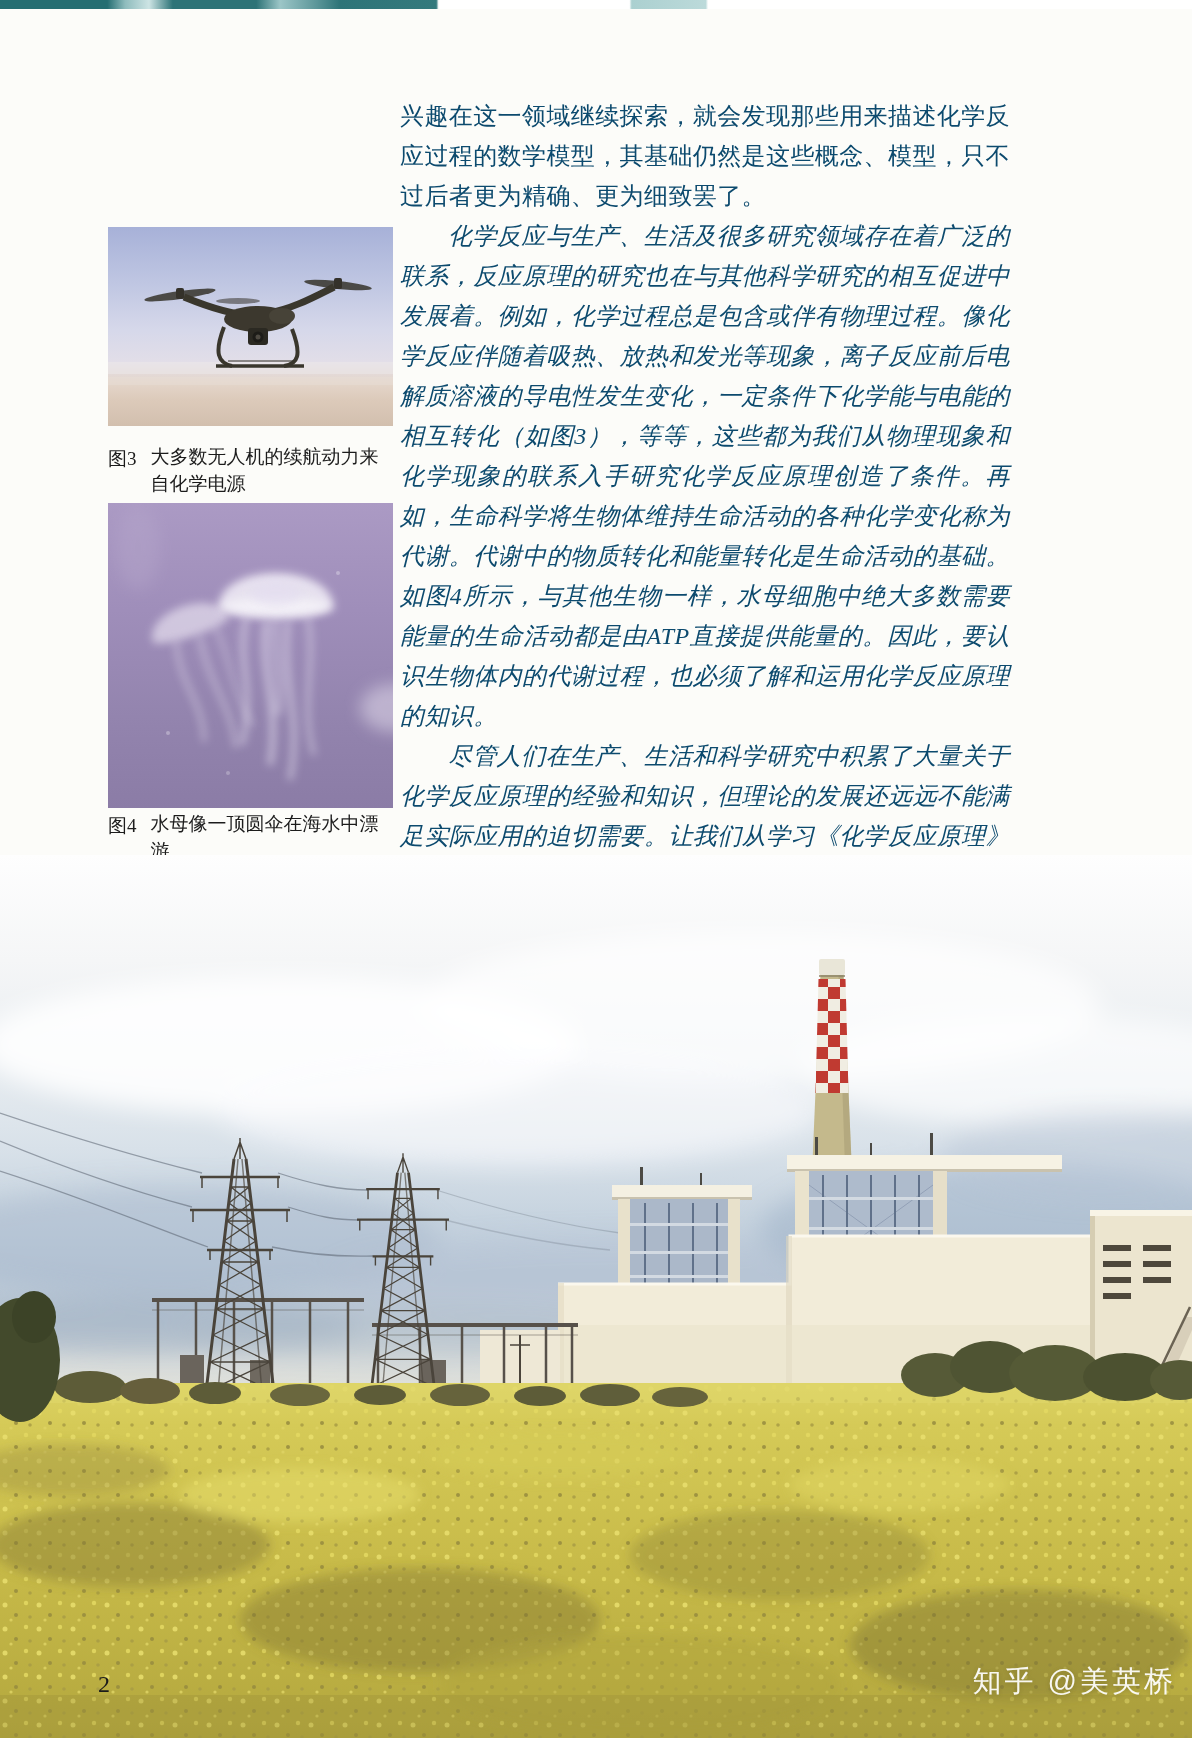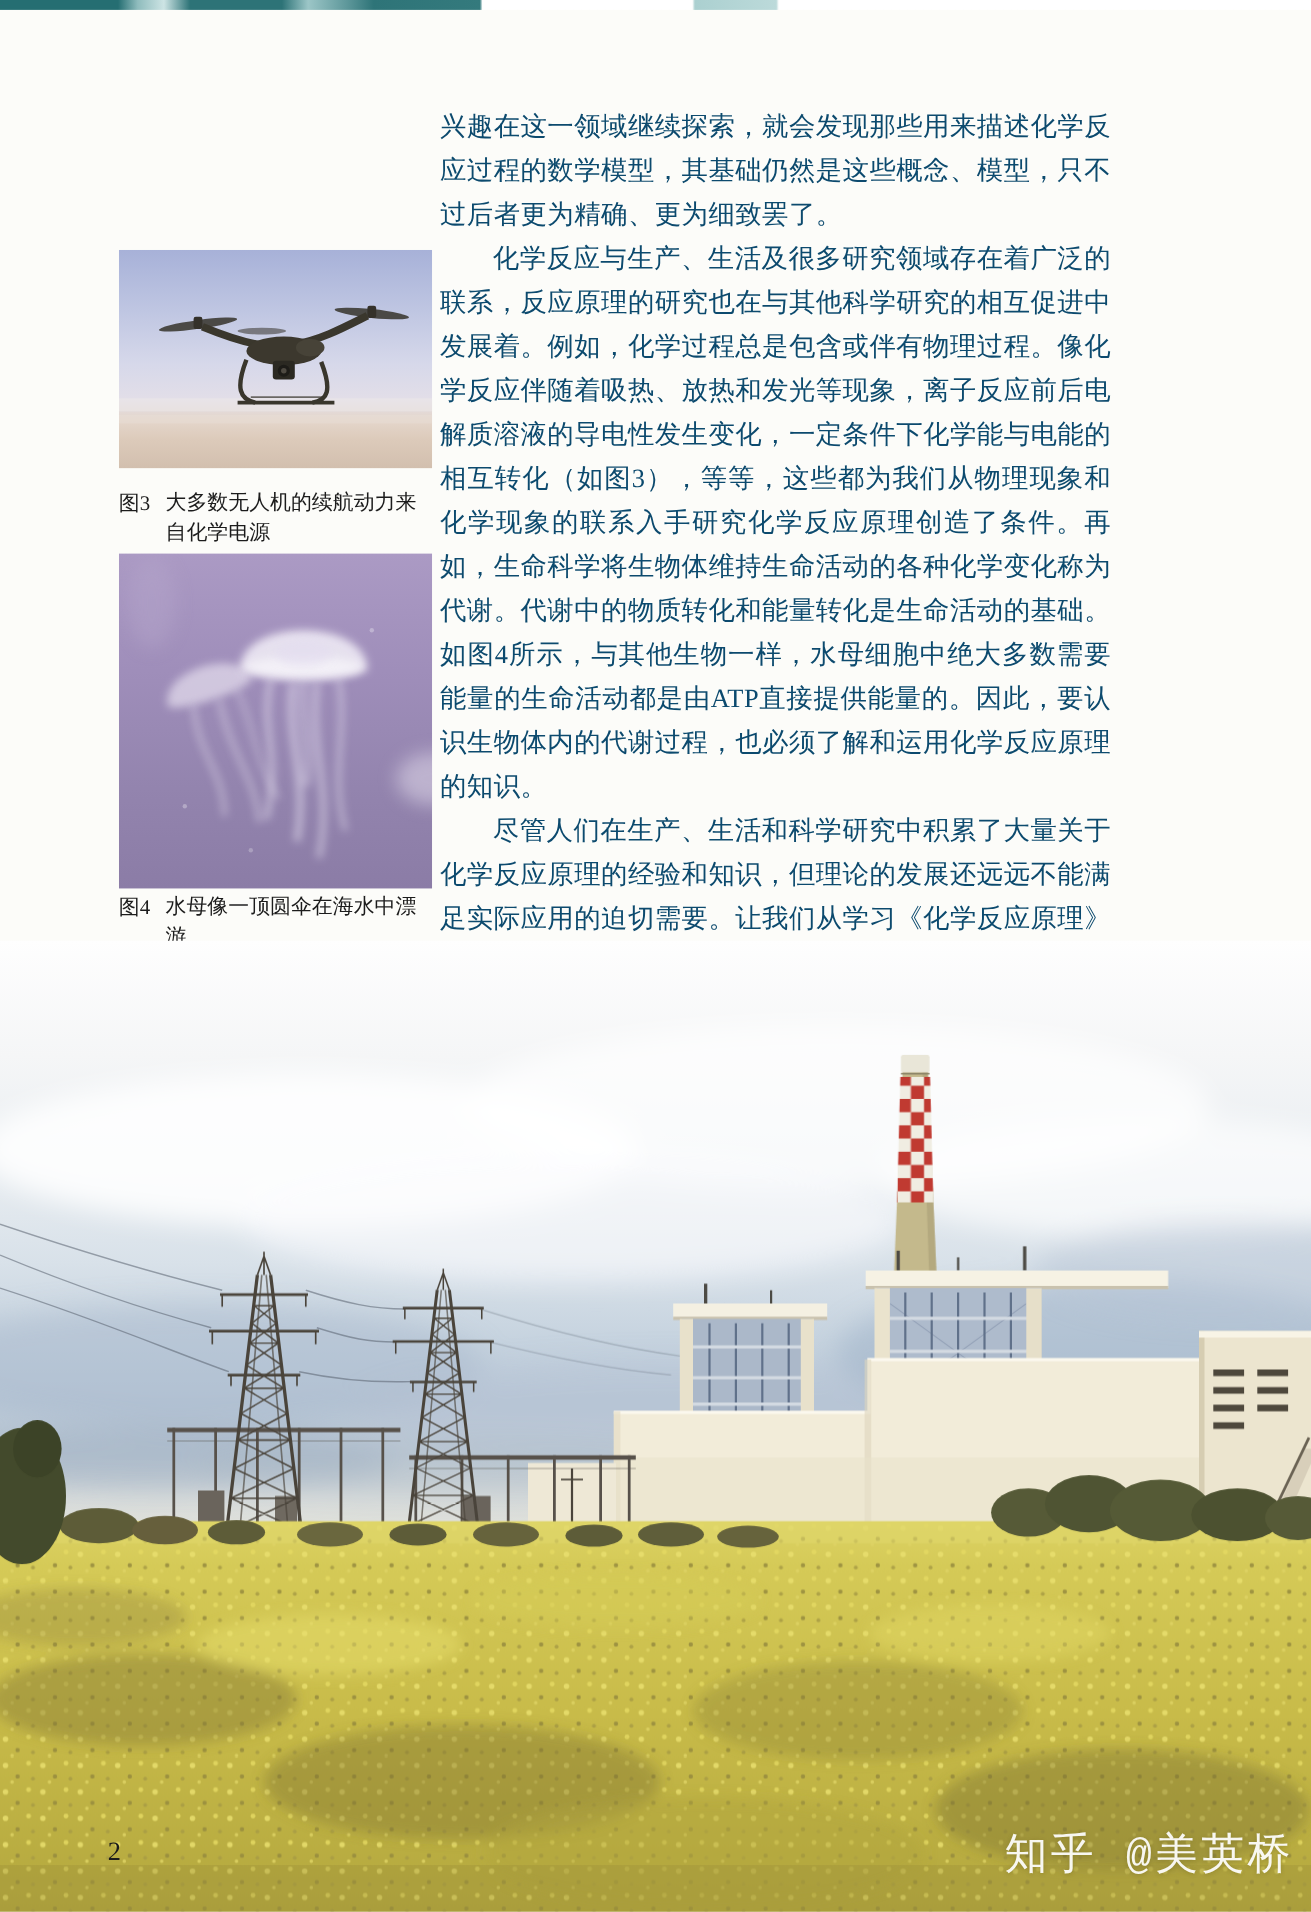--- a/index.html
+++ b/index.html
@@ -30,33 +30,33 @@
   .fig4 .caption{margin-top:4px;}
   .fig-label{flex:none;margin-right:14px;white-space:nowrap;}
   .fig-text{width:250px;font-family:Liberation Mono, monospace;}
   
   .text-column{
     position:absolute;left:400px;top:96px;width:610px;
     font-size:24px;line-height:40px;color:#0c4a6e;
     text-align:justify;text-justify:inter-ideograph;
   }
   .para{margin:0;letter-spacing:0.4px;}
-  .para.indent{text-indent:2em;}
+  .para.indent{text-indent:2em;font-style:italic;}
   
   .bottom-photo{position:absolute;left:0;top:855px;width:1192px;height:883px;}
   .bottom-photo>svg{display:block;width:100%;height:100%;}
   .page-number{
     position:absolute;left:98px;bottom:40px;
     font-size:24px;color:#1b1b1b;
   }
   .watermark{
-    position:absolute;right:16px;bottom:26px;
-    font-size:39px;font-weight:500;letter-spacing:3px;
+    position:absolute;right:16px;bottom:36px;
+    font-size:29px;font-weight:500;letter-spacing:3px;
     color:rgba(255,255,255,.93);
-    font-family:Liberation Mono, monospace;
+    font-family:Liberation Sans, sans-serif;
     text-shadow:0 1px 4px rgba(90,80,20,.3);
   }
 </style>
 </head>
 <body>
 
 <div class="page">
 
   <div class="top-strip"></div>
 

